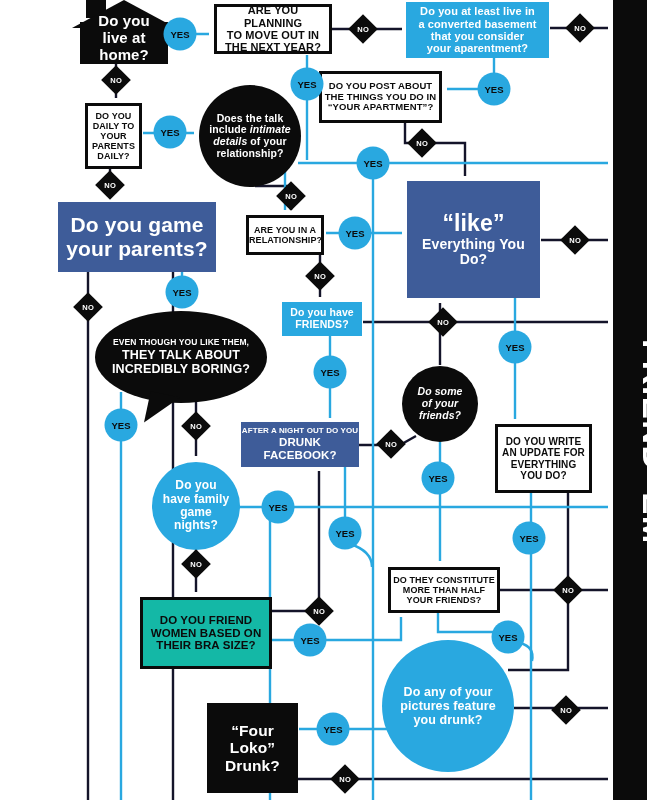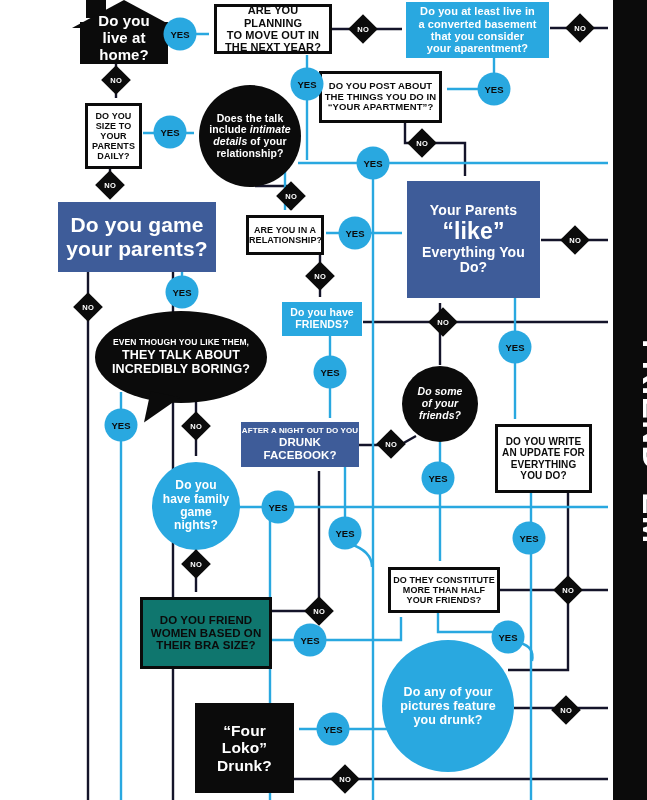--- a/index.html
+++ b/index.html
@@ -114,21 +114,21 @@
     <div class="node rect" style="left: 271px; top: 71px; width: 123px; height: 52px; background: rgb(255, 255, 255); color: rgb(11, 11, 11); border: 3px solid rgb(11, 11, 11);">
       <div class="txt" style="font-size: 9.5px;">
         <div><span>DO YOU POST ABOUT</span></div>
         <div><span>THE THINGS YOU DO IN</span></div>
         <div><span>“YOUR APARTMENT”?</span></div>
       </div>
     </div>
     <div class="node rect" style="left: 37px; top: 103px; width: 57px; height: 66px; background: rgb(255, 255, 255); color: rgb(11, 11, 11); border: 3px solid rgb(11, 11, 11);">
       <div class="txt" style="font-size: 9px;">
         <div><span>DO YOU</span></div>
-        <div><span>SIZE TO</span></div>
+        <div><span>DAILY TO</span></div>
         <div><span>YOUR</span></div>
         <div><span>PARENTS</span></div>
         <div><span>DAILY?</span></div>
       </div>
     </div>
     <div class="node circle" style="left: 151px; top: 85px; width: 102px; height: 102px; background: rgb(11, 11, 11); color: rgb(255, 255, 255);">
       <div class="txt" style="font-size: 10.5px;">
         <div><span>Does the talk</span></div>
         <div><span>include </span><span style="font-style: italic;">intimate</span></div>
         <div><span style="font-style: italic;">details</span><span> of your</span></div>
@@ -142,21 +142,20 @@
       </div>
     </div>
     <div class="node rect" style="left: 198px; top: 215px; width: 78px; height: 40px; background: rgb(255, 255, 255); color: rgb(11, 11, 11); border: 3px solid rgb(11, 11, 11);">
       <div class="txt" style="font-size: 9px;">
         <div><span>ARE YOU IN A</span></div>
         <div><span>RELATIONSHIP?</span></div>
       </div>
     </div>
     <div class="node rect" style="left: 359px; top: 181px; width: 133px; height: 117px; background: rgb(62, 92, 153); color: rgb(255, 255, 255);">
       <div class="txt" style="font-size: 14px;">
-        <div><span>Your Parents</span></div>
         <div style="font-size: 23px;"><span>“like”</span></div>
         <div><span>Everything You</span></div>
         <div><span>Do?</span></div>
       </div>
     </div>
     <div class="node rect" style="left: 234px; top: 302px; width: 80px; height: 34px; background: rgb(41, 168, 224); color: rgb(255, 255, 255);">
       <div class="txt" style="font-size: 10.5px;">
         <div><span>Do you have</span></div>
         <div><span>FRIENDS?</span></div>
       </div>
@@ -198,35 +197,35 @@
         <div><span>nights?</span></div>
       </div>
     </div>
     <div class="node rect" style="left: 340px; top: 567px; width: 112px; height: 46px; background: rgb(255, 255, 255); color: rgb(11, 11, 11); border: 3px solid rgb(11, 11, 11);">
       <div class="txt" style="font-size: 9px;">
         <div><span>DO THEY CONSTITUTE</span></div>
         <div><span>MORE THAN HALF</span></div>
         <div><span>YOUR FRIENDS?</span></div>
       </div>
     </div>
-    <div class="node rect" style="left: 92px; top: 597px; width: 132px; height: 72px; background: #0f766e; color: rgb(11, 11, 11); border: 3px solid rgb(11, 11, 11);">
+    <div class="node rect" style="left: 92px; top: 597px; width: 132px; height: 72px; background: #14b8a6; color: rgb(11, 11, 11); border: 3px solid rgb(11, 11, 11);">
       <div class="txt" style="font-size: 11.5px;">
         <div><span>DO YOU FRIEND</span></div>
         <div><span>WOMEN BASED ON</span></div>
         <div><span>THEIR BRA SIZE?</span></div>
       </div>
     </div>
     <div class="node circle" style="left: 334px; top: 640px; width: 132px; height: 132px; background: rgb(41, 168, 224); color: rgb(255, 255, 255); justify-content: center;">
       <div class="txt" style="font-size: 12.5px;">
         <div><span>Do any of your</span></div>
         <div><span>pictures feature</span></div>
         <div><span>you drunk?</span></div>
       </div>
     </div>
-    <div class="node rect" style="left: 147px; top: 703px; width: 99px; height: 90px; background: rgb(11, 11, 11); color: rgb(255, 255, 255);">
+    <div class="node rect" style="left: 159px; top: 703px; width: 91px; height: 90px; background: rgb(11, 11, 11); color: rgb(255, 255, 255);">
       <div class="txt" style="font-size: 15.5px;">
         <div><span>“Four</span></div>
         <div><span>Loko”</span></div>
         <div><span>Drunk?</span></div>
       </div>
     </div>
     <div class="node bar" style="left: 565px; top: 0px; width: 82px; height: 800px; background: rgb(11, 11, 11); color: rgb(255, 255, 255);">
       <div class="txt" style="font-size: 33px;">
         <div><span>FRIEND ‘EM</span></div>
       </div>

